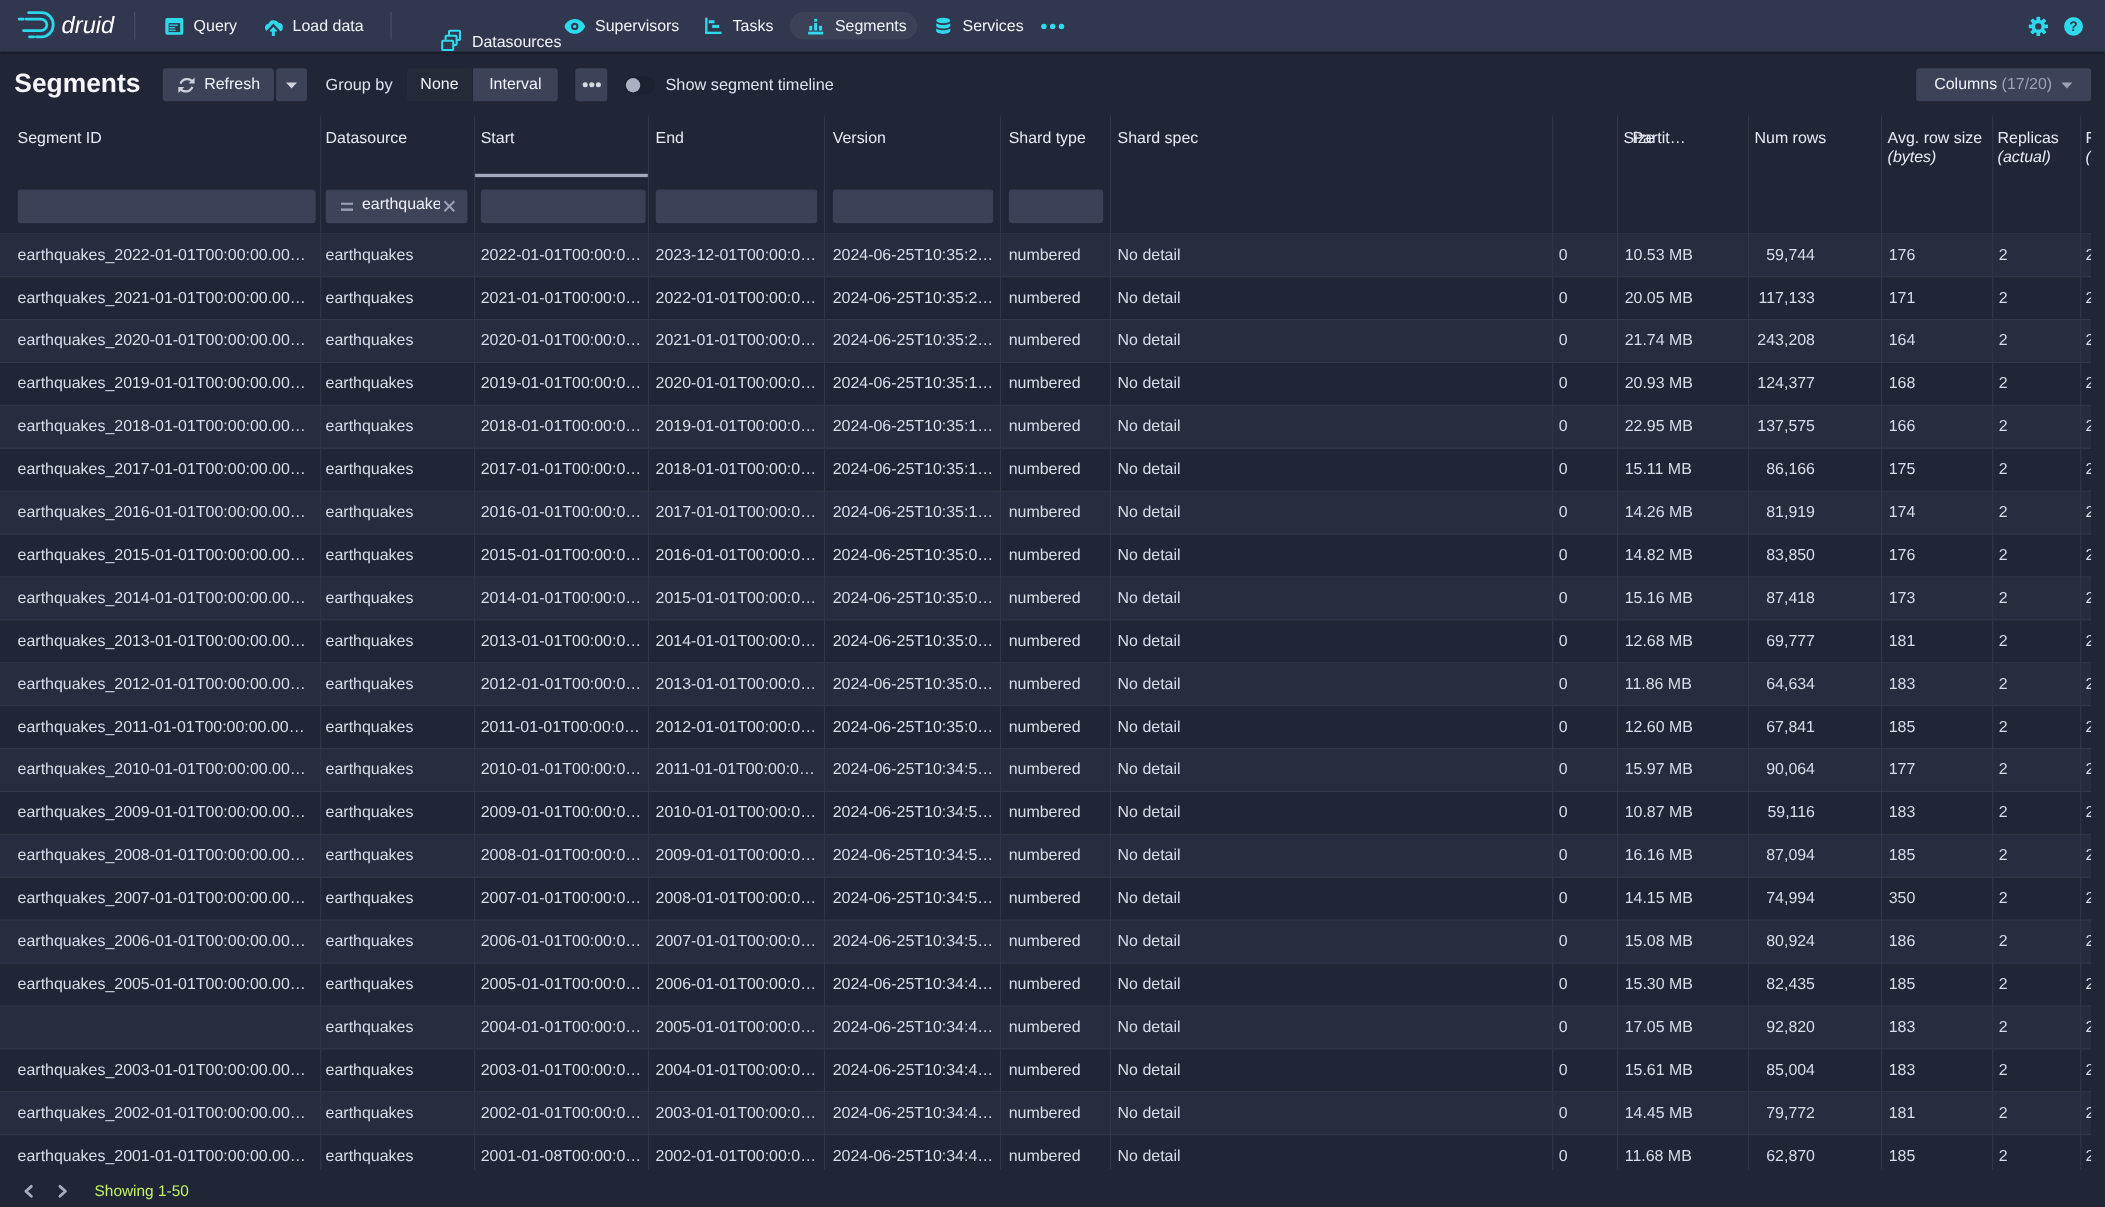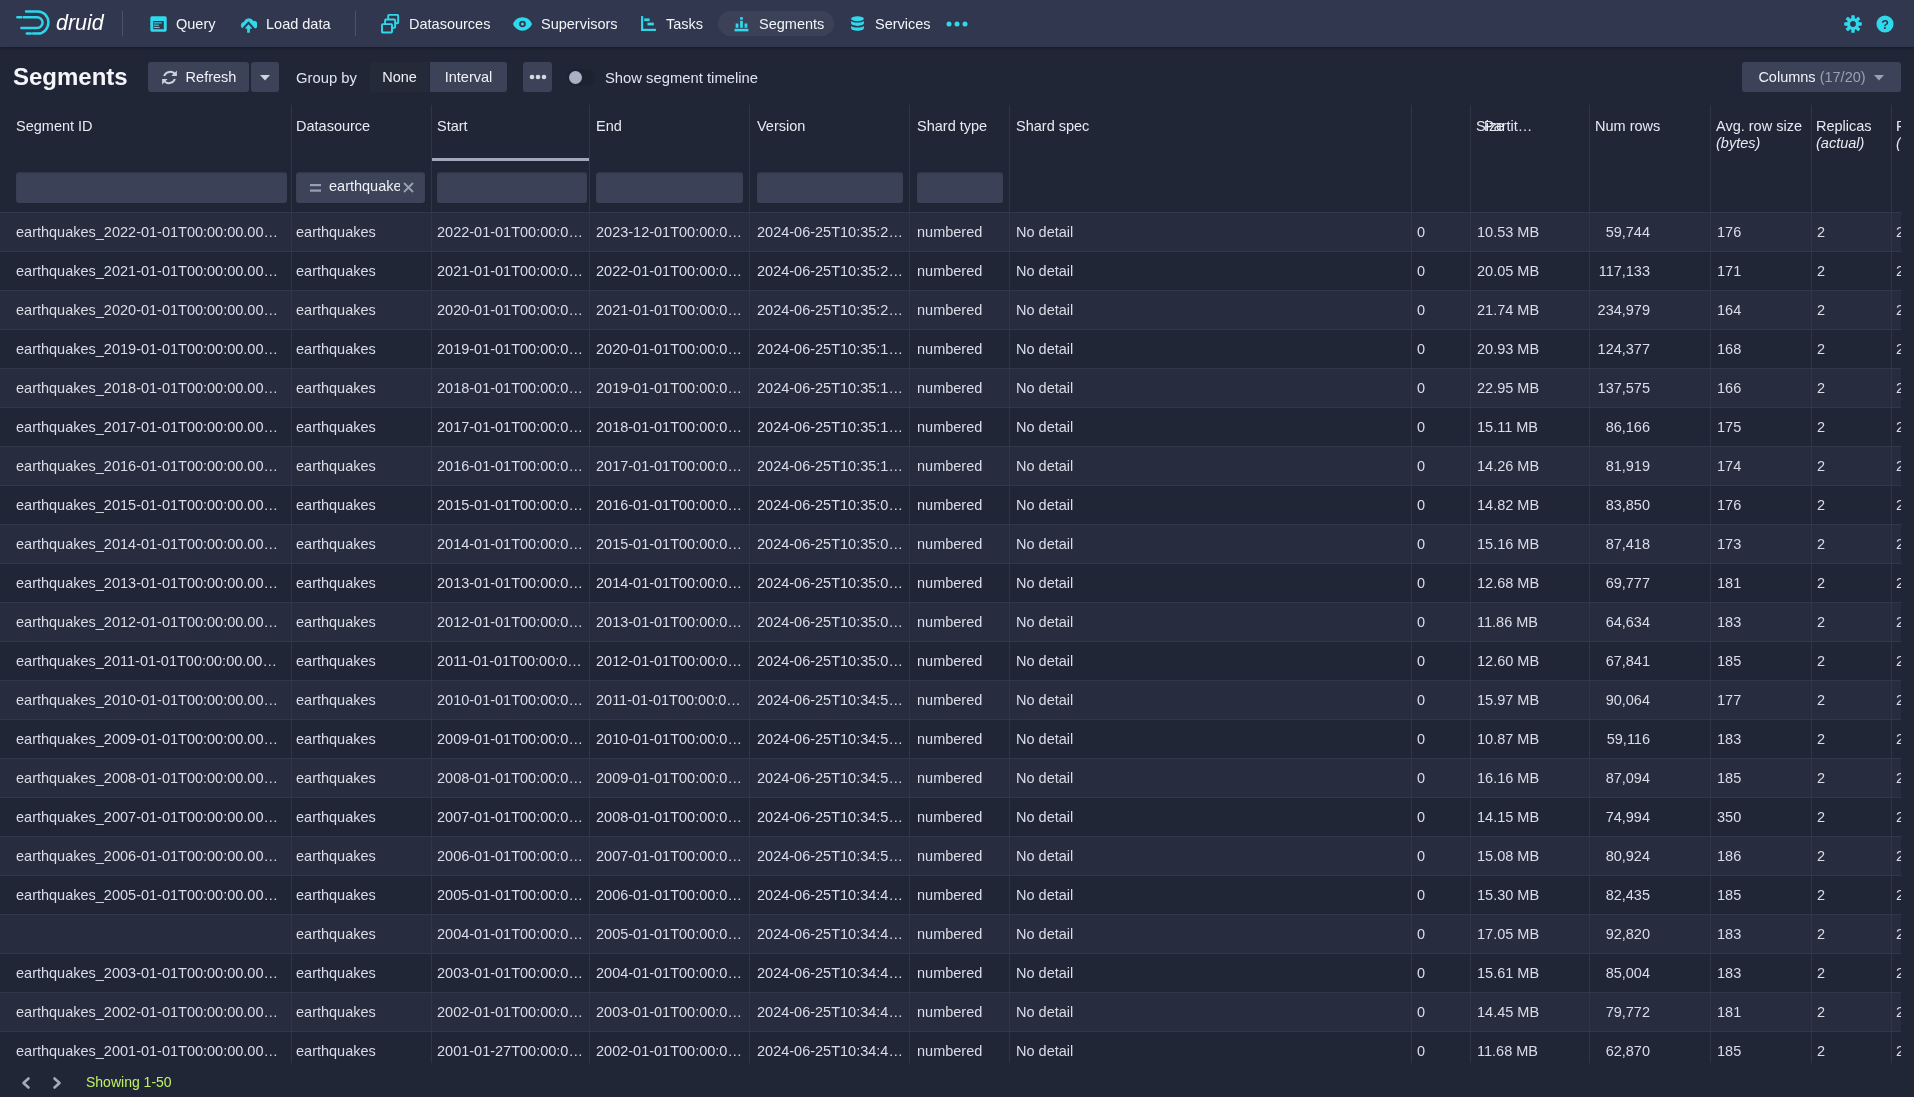--- a/index.html
+++ b/index.html
@@ -64,21 +64,21 @@
       <span>Query</span>
     </div>
 <div class="item" style="left:240px;">
       <svg width="17" height="18" viewBox="0 0 17 18">
         <path fill="#2fd9ec" d="M3.1 13.6 A3.6 3.6 0 0 1 4.1 6.7 A4.9 4.4 0 0 1 13.3 5.9 A3.7 3.7 0 0 1 14.1 13.6 Z"></path>
         <path fill="none" stroke="#31374e" stroke-width="2.8" d="M2.8 14.6 L8.5 8.4 L14.2 14.6"></path>
         <path fill="#2fd9ec" d="M8.5 9.3 L12.2 13.4 H9.85 V17.8 H7.15 V13.4 H4.8 Z"></path>
       </svg>
       <span>Load data</span>
     </div>
-<div class="item" style="left:380px;">
+<div class="item" style="left:400px;align-items:flex-end;">
       <svg width="20" height="21" viewBox="0 0 20 21">
         <g stroke="#2fd9ec" stroke-width="1.9" fill="#31374e">
           <rect x="8.2" y="1.9" width="10" height="8.4" rx="0.8"></rect>
           <rect x="5.1" y="6.5" width="10" height="8.4" rx="0.8"></rect>
           <rect x="2" y="11.1" width="10" height="8.4" rx="0.8"></rect>
         </g>
       </svg>
       <span>Datasources</span>
     </div>
 <div class="item" style="left:513px;">
@@ -267,21 +267,21 @@
 <div class="row odd" style="top:291px; height:39px; overflow:hidden;">
 <div class="c" style="left:16px; width:275px;">earthquakes_2020-01-01T00:00:00.00…</div>
 <div class="c" style="left:296px; width:135px;">earthquakes</div>
 <div class="c" style="left:437px; width:152px;">2020-01-01T00:00:0…</div>
 <div class="c" style="left:596px; width:153px;">2021-01-01T00:00:0…</div>
 <div class="c" style="left:757px; width:152px;">2024-06-25T10:35:2…</div>
 <div class="c" style="left:917px; width:92px;">numbered</div>
 <div class="c" style="left:1016px; width:395px;">No detail</div>
 <div class="c" style="left:1417px; width:53px;">0</div>
 <div class="c" style="left:1477px; width:112px;">21.74 MB</div>
-<div class="c" style="left:1597px; width:53px; text-align:right;">234,979</div>
+<div class="c" style="left:1597px; width:53px; text-align:right;">243,208</div>
 <div class="c" style="left:1717px; width:90px;">164</div>
 <div class="c" style="left:1817px; width:70px;">2</div>
 <div class="c" style="left:1896px; width:5px;">2</div>
 </div>
 <div class="rborder" style="top:329px;"></div>
 <div class="row" style="top:330px; height:39px; overflow:hidden;">
 <div class="c" style="left:16px; width:275px;">earthquakes_2019-01-01T00:00:00.00…</div>
 <div class="c" style="left:296px; width:135px;">earthquakes</div>
 <div class="c" style="left:437px; width:152px;">2019-01-01T00:00:0…</div>
 <div class="c" style="left:596px; width:153px;">2020-01-01T00:00:0…</div>
@@ -563,21 +563,21 @@
 <div class="c" style="left:1477px; width:112px;">14.45 MB</div>
 <div class="c" style="left:1597px; width:53px; text-align:right;">79,772</div>
 <div class="c" style="left:1717px; width:90px;">181</div>
 <div class="c" style="left:1817px; width:70px;">2</div>
 <div class="c" style="left:1896px; width:5px;">2</div>
 </div>
 <div class="rborder" style="top:1031px;"></div>
 <div class="row" style="top:1032px; height:31px; overflow:hidden;">
 <div class="c" style="left:16px; width:275px;">earthquakes_2001-01-01T00:00:00.00…</div>
 <div class="c" style="left:296px; width:135px;">earthquakes</div>
-<div class="c" style="left:437px; width:152px;">2001-01-27T00:00:0…</div>
+<div class="c" style="left:437px; width:152px;">2001-01-08T00:00:0…</div>
 <div class="c" style="left:596px; width:153px;">2002-01-01T00:00:0…</div>
 <div class="c" style="left:757px; width:152px;">2024-06-25T10:34:4…</div>
 <div class="c" style="left:917px; width:92px;">numbered</div>
 <div class="c" style="left:1016px; width:395px;">No detail</div>
 <div class="c" style="left:1417px; width:53px;">0</div>
 <div class="c" style="left:1477px; width:112px;">11.68 MB</div>
 <div class="c" style="left:1597px; width:53px; text-align:right;">62,870</div>
 <div class="c" style="left:1717px; width:90px;">185</div>
 <div class="c" style="left:1817px; width:70px;">2</div>
 <div class="c" style="left:1896px; width:5px;">2</div>

